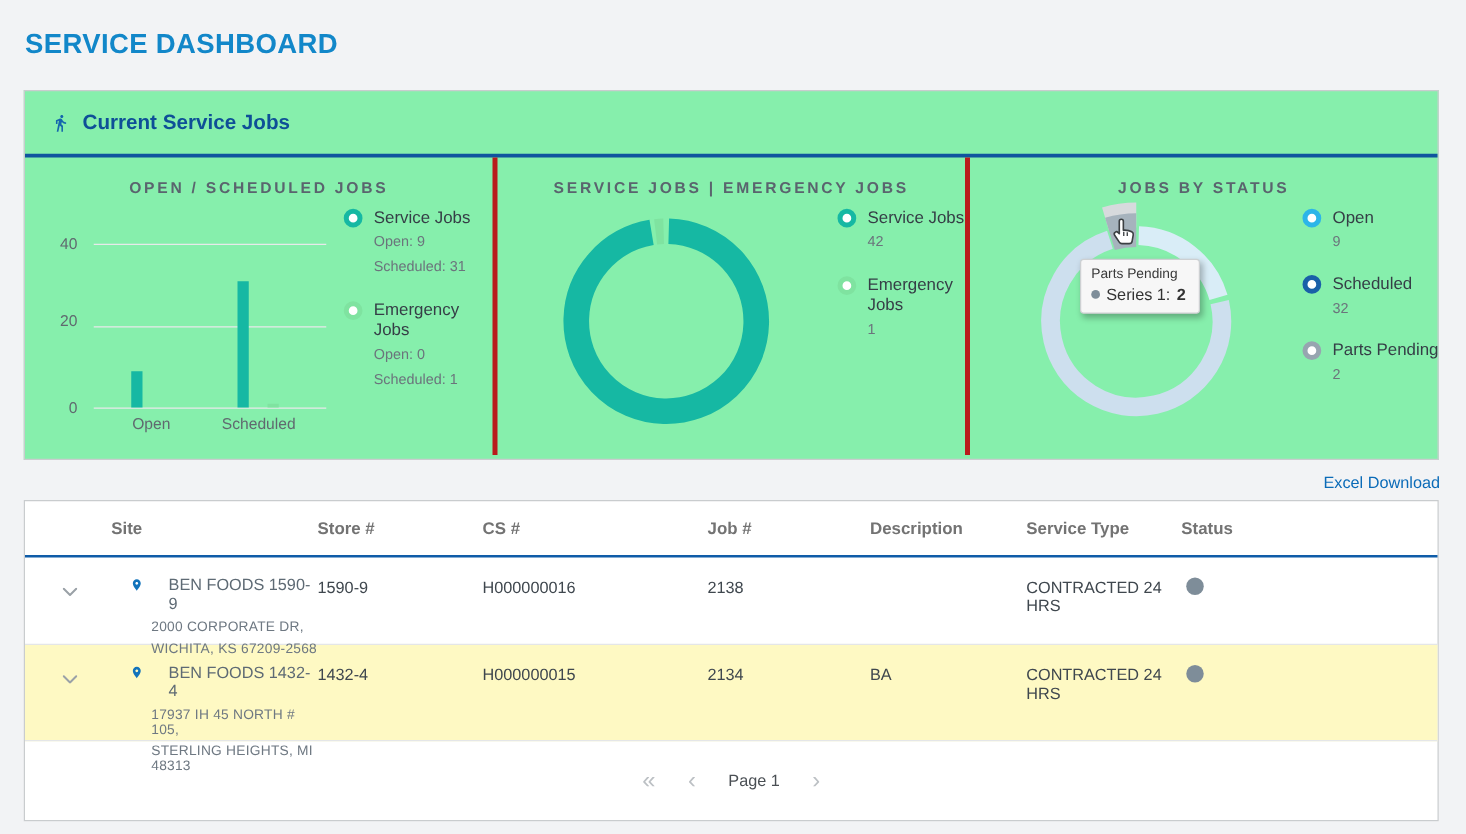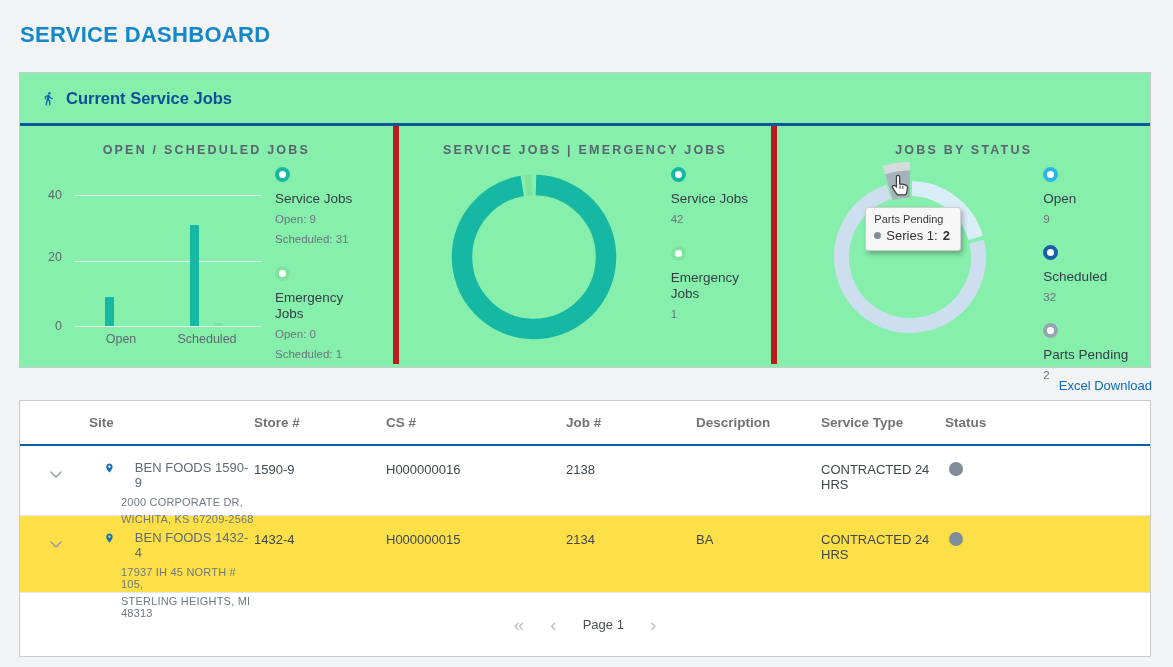--- a/index.html
+++ b/index.html
@@ -19,33 +19,33 @@
     position:absolute; left:19px; top:72px; width:1132px; height:296px;
     background:#86efac; border:1px solid #c9ccce;
   }
   .panel-header {
     height:53px; border-bottom:3px solid #0f559e;
     display:flex; align-items:center; padding-left:21px; gap:10px;
   }
   .panel-title { font-size:16.5px; font-weight:bold; color:#0e4f97; }
   .charts-row { display:flex; height:238px; }
   .chart-section { flex:1; position:relative; }
-  .chart-section + .chart-section { border-left:6px solid #b91c1c; }
+  .chart-section + .chart-section { border-left:4px solid #b91c1c; }
   .chart-title {
     position:absolute; top:17px; width:100%; text-align:center;
     font-size:12.5px; font-weight:bold; letter-spacing:2.2px; color:#5a646e;
   }
   
   .gridline { position:absolute; left:55px; width:186px; height:1px; background:#e8e9ea; }
   .ytick { position:absolute; left:10px; width:32px; text-align:right; font-size:12.5px; color:#60696f; }
   .bar { position:absolute; width:9px; bottom:38px; }
   .xlabel { position:absolute; top:206px; text-align:center; font-size:12.5px; color:#60696f; }
   
   .legend { position:absolute; }
-  .legend-item { display:flex; gap:9px; margin-bottom:18px;flex-direction:column; }
+  .legend-item { display:flex; gap:9px; margin-bottom:18px; }
   .ring {
     width:15px; height:15px; border-radius:50%; border:4px solid #999;
     background:#fff; flex:none; margin-top:1px;
   }
   .legend-label { font-size:13.5px; color:#353e46; line-height:16px; }
   .legend-sub { font-size:11.5px; color:#6b747c; margin-top:4px; line-height:16px; }
   
   .donut-svg { position:absolute; }
   .donut-svg circle { fill:none; }
   
@@ -65,21 +65,21 @@
   }
   
   .table-card {
     position:absolute; left:19px; top:400px; width:1132px; height:257px;
     background:#fff; border:1px solid #c9ccce;
   }
   .tgrid { display:grid; grid-template-columns:69px 165px 132px 180px 130px 125px 124px 1fr; }
   .thead { height:45px; border-bottom:2px solid #0f5ca8; align-items:center; }
   .th { font-size:13.5px; font-weight:bold; color:#737373; }
   .trow { border-bottom:1px solid #e4e6e8; }
-  .trow.alt { background:#fde047; }
+  .trow.alt { background:#fef9c3; }
   .row1 { height:70px; }
   .row2 { height:77px; }
   .td { font-size:13px; color:#3f474e; padding-top:16px; }
   .chevron-cell { padding:18px 0 0 30px; cursor:pointer; }
   .site-cell { padding:14px 0 0 9px; }
   .site-name-row { display:flex; gap:20px; margin-left:6px; align-items:flex-start; }
   .site-name { font-size:13px; color:#5e6a74; }
   .addr { font-size:11px; color:#6e7882; letter-spacing:.2px; margin-top:6px;margin-left:23px; }
   .addr + .addr { margin-top:5px; }
   .status-dot { width:14px; height:14px; border-radius:50%; margin:16px 0 0 4px; }

